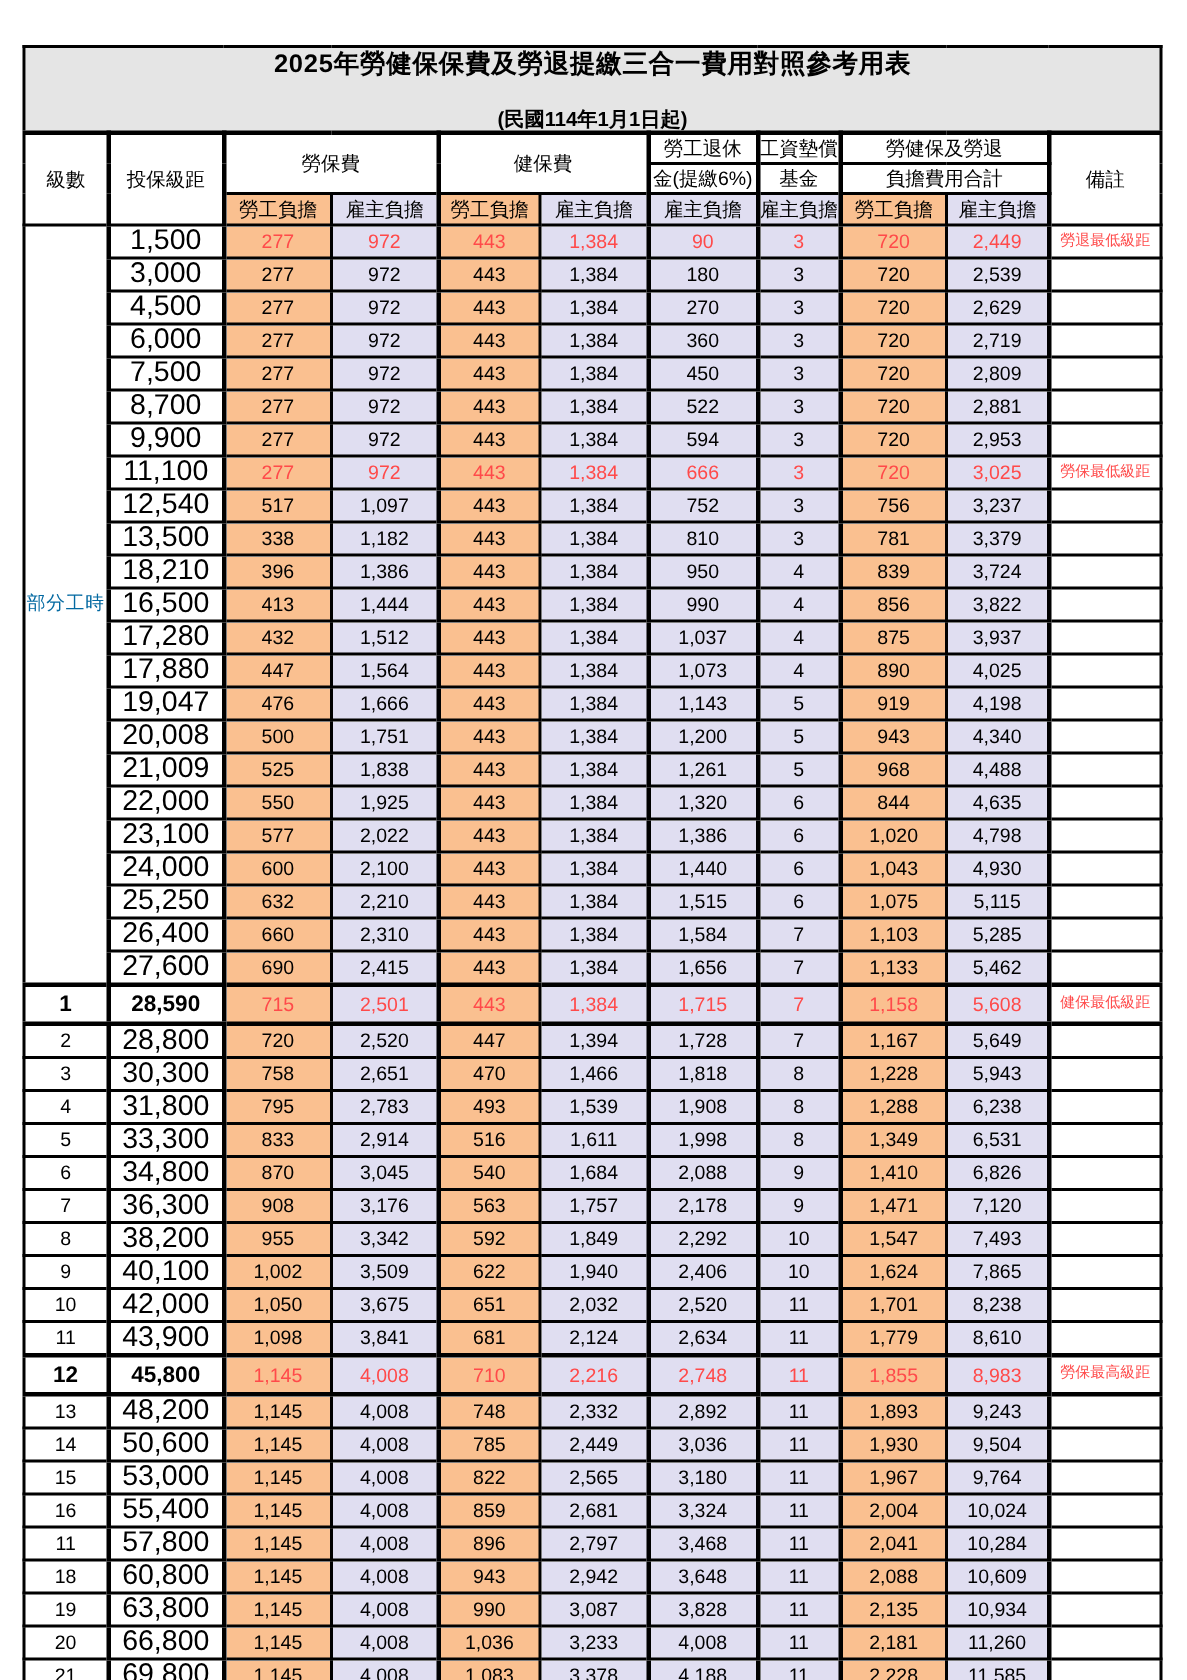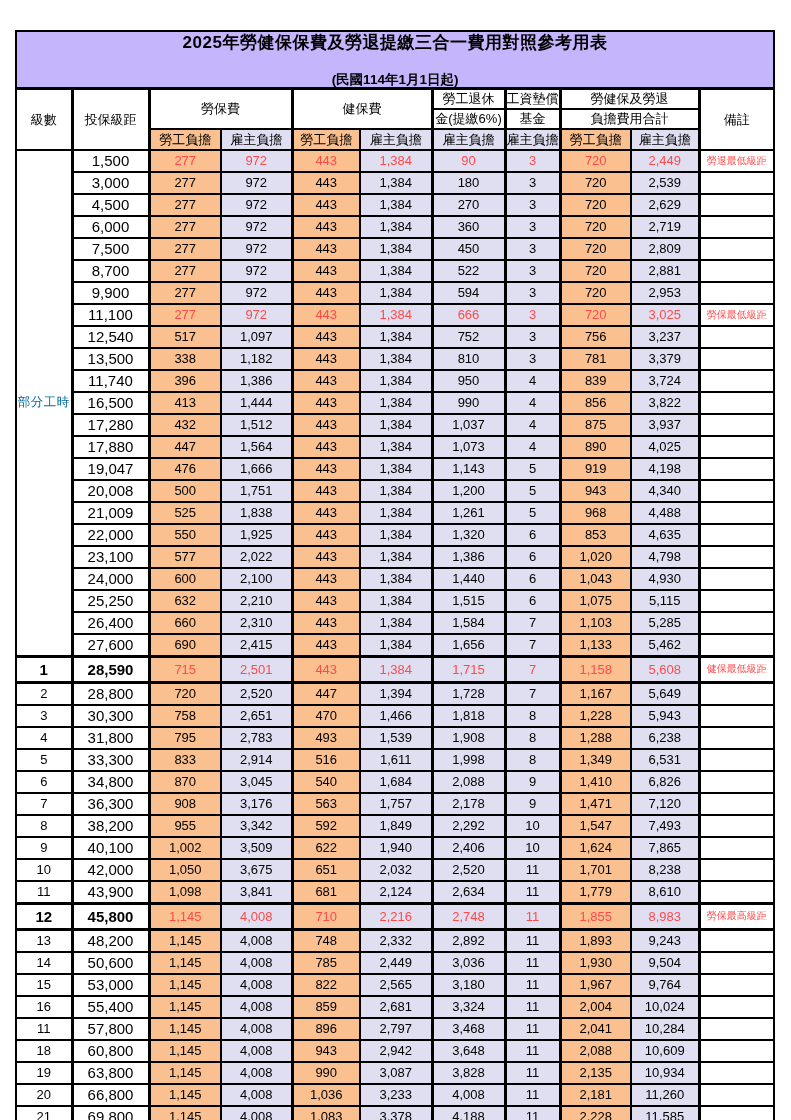--- a/index.html
+++ b/index.html
@@ -17,35 +17,35 @@
   .sheet{position:absolute;left:15px;top:30px;}
   table{border-collapse:collapse;table-layout:fixed;width:760px;}
   th,td{
     border:2px solid var(--border);
     text-align:center;vertical-align:middle;
     padding:0;overflow:hidden;white-space:nowrap;
     font-size:13px;font-weight:400;line-height:1;
   }
   .bl{border-left-width:3px;}
   
-  .title-cell{height:52px;border-bottom-width:3px;background:#c4b5fd;}
+  .title-cell{height:52px;border-bottom-width:3px;background:#e5e5e5;}
   .title{font-size:17px;font-weight:bold;letter-spacing:0.5px;padding-top:2px;}
   .subtitle{font-size:13.5px;font-weight:bold;margin-top:22px;}
   
   thead tr.h1 th,thead tr.h2 th{height:18px;}
   thead tr.h3 th{height:19px;}
   th.worker{background:var(--worker-bg);}
   th.employer{background:var(--employer-bg);}
   
   tbody td{height:20px;}
   td.worker{background:var(--worker-bg);}
   td.employer{background:var(--employer-bg);}
   td.level{font-size:13px;}
   td.group{font-size:12.5px;color:#0369a1;letter-spacing:0.5px;}
-  td.bracket{font-size:15px;}
+  td.bracket{font-size:19px;}
   td.note{font-size:10px;color:var(--red);letter-spacing:0;margin-top:16px;}
   tr.red-row td.worker,tr.red-row td.employer{color:var(--red);}
   tr.em-row td{border-top-width:3px;border-bottom-width:3px;height:23px;}
   tr.em-row td.level,tr.em-row td.bracket{font-size:15px;font-weight:bold;}
 </style>
 </head>
 <body>
 
 <div class="sheet">
   <table>
@@ -211,21 +211,21 @@
           <td class="employer">1,182</td>
           <td class="worker bl">443</td>
           <td class="employer">1,384</td>
           <td class="employer bl">810</td>
           <td class="employer bl">3</td>
           <td class="worker bl">781</td>
           <td class="employer">3,379</td>
           <td class="note bl"></td>
         </tr>
         <tr>
-          <td class="bracket bl">11,740</td>
+          <td class="bracket bl">18,210</td>
           <td class="worker bl">396</td>
           <td class="employer">1,386</td>
           <td class="worker bl">443</td>
           <td class="employer">1,384</td>
           <td class="employer bl">950</td>
           <td class="employer bl">4</td>
           <td class="worker bl">839</td>
           <td class="employer">3,724</td>
           <td class="note bl"></td>
         </tr>
@@ -302,21 +302,21 @@
           <td class="note bl"></td>
         </tr>
         <tr>
           <td class="bracket bl">22,000</td>
           <td class="worker bl">550</td>
           <td class="employer">1,925</td>
           <td class="worker bl">443</td>
           <td class="employer">1,384</td>
           <td class="employer bl">1,320</td>
           <td class="employer bl">6</td>
-          <td class="worker bl">853</td>
+          <td class="worker bl">844</td>
           <td class="employer">4,635</td>
           <td class="note bl"></td>
         </tr>
         <tr>
           <td class="bracket bl">23,100</td>
           <td class="worker bl">577</td>
           <td class="employer">2,022</td>
           <td class="worker bl">443</td>
           <td class="employer">1,384</td>
           <td class="employer bl">1,386</td>

